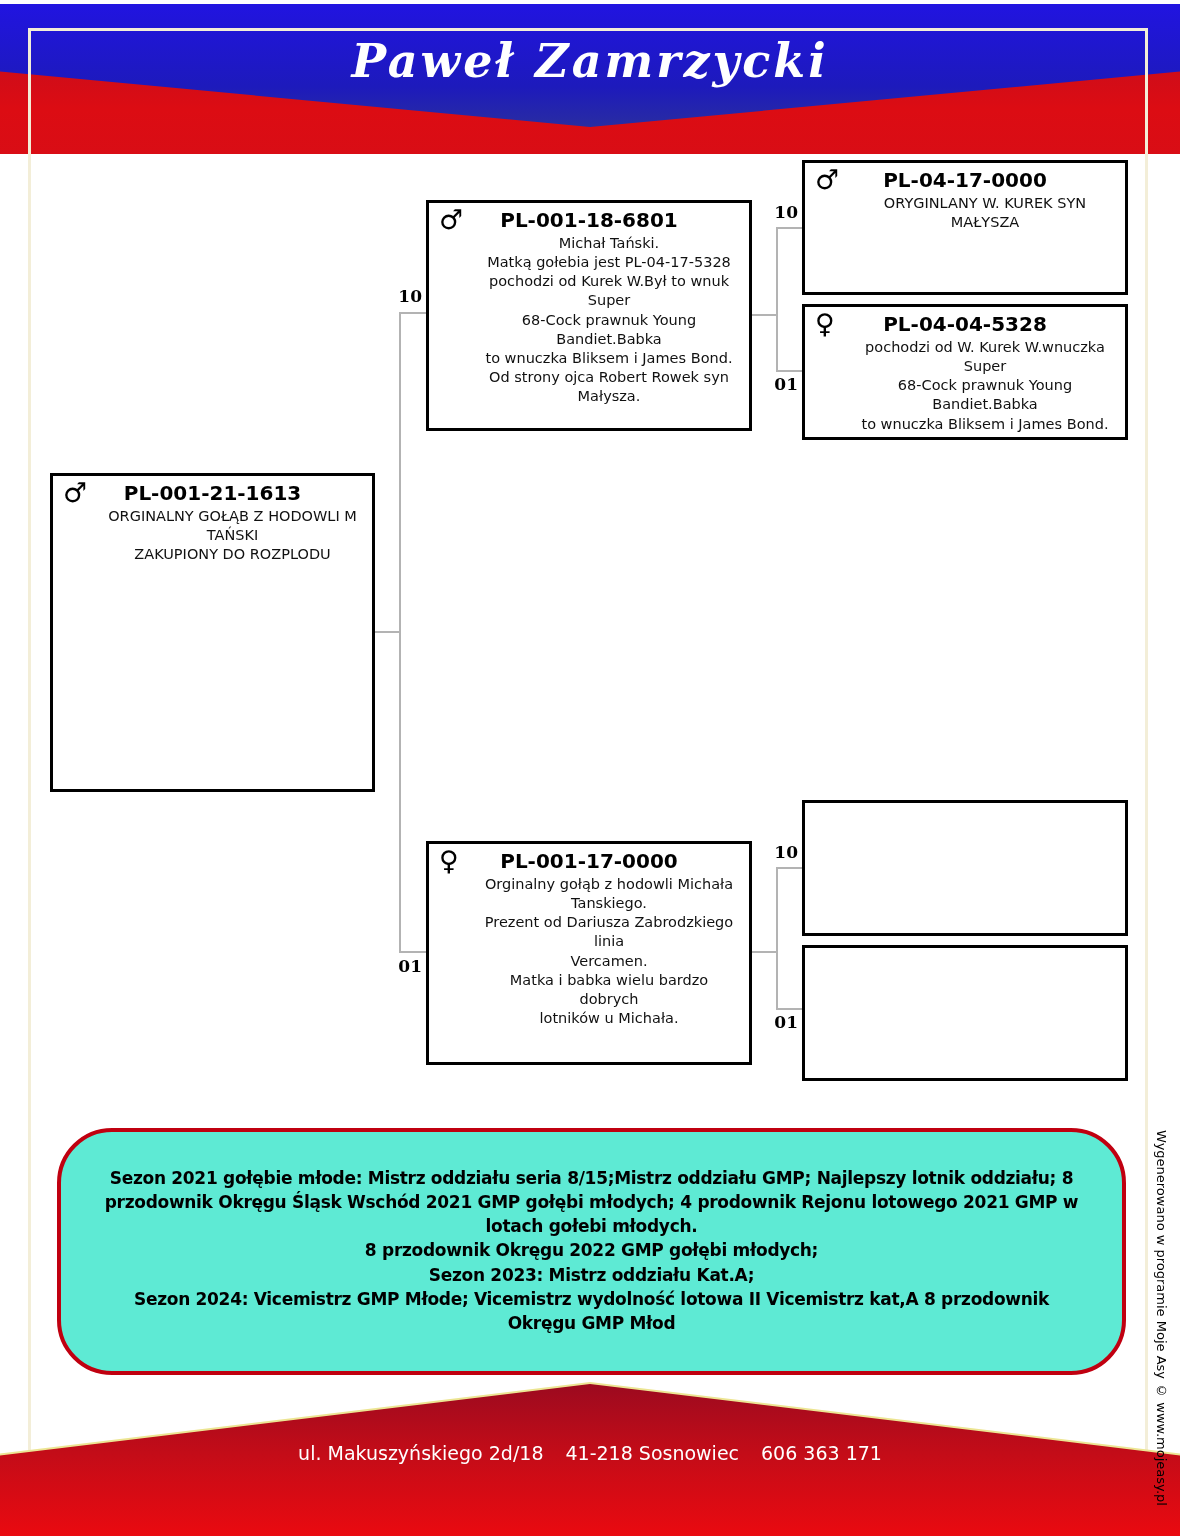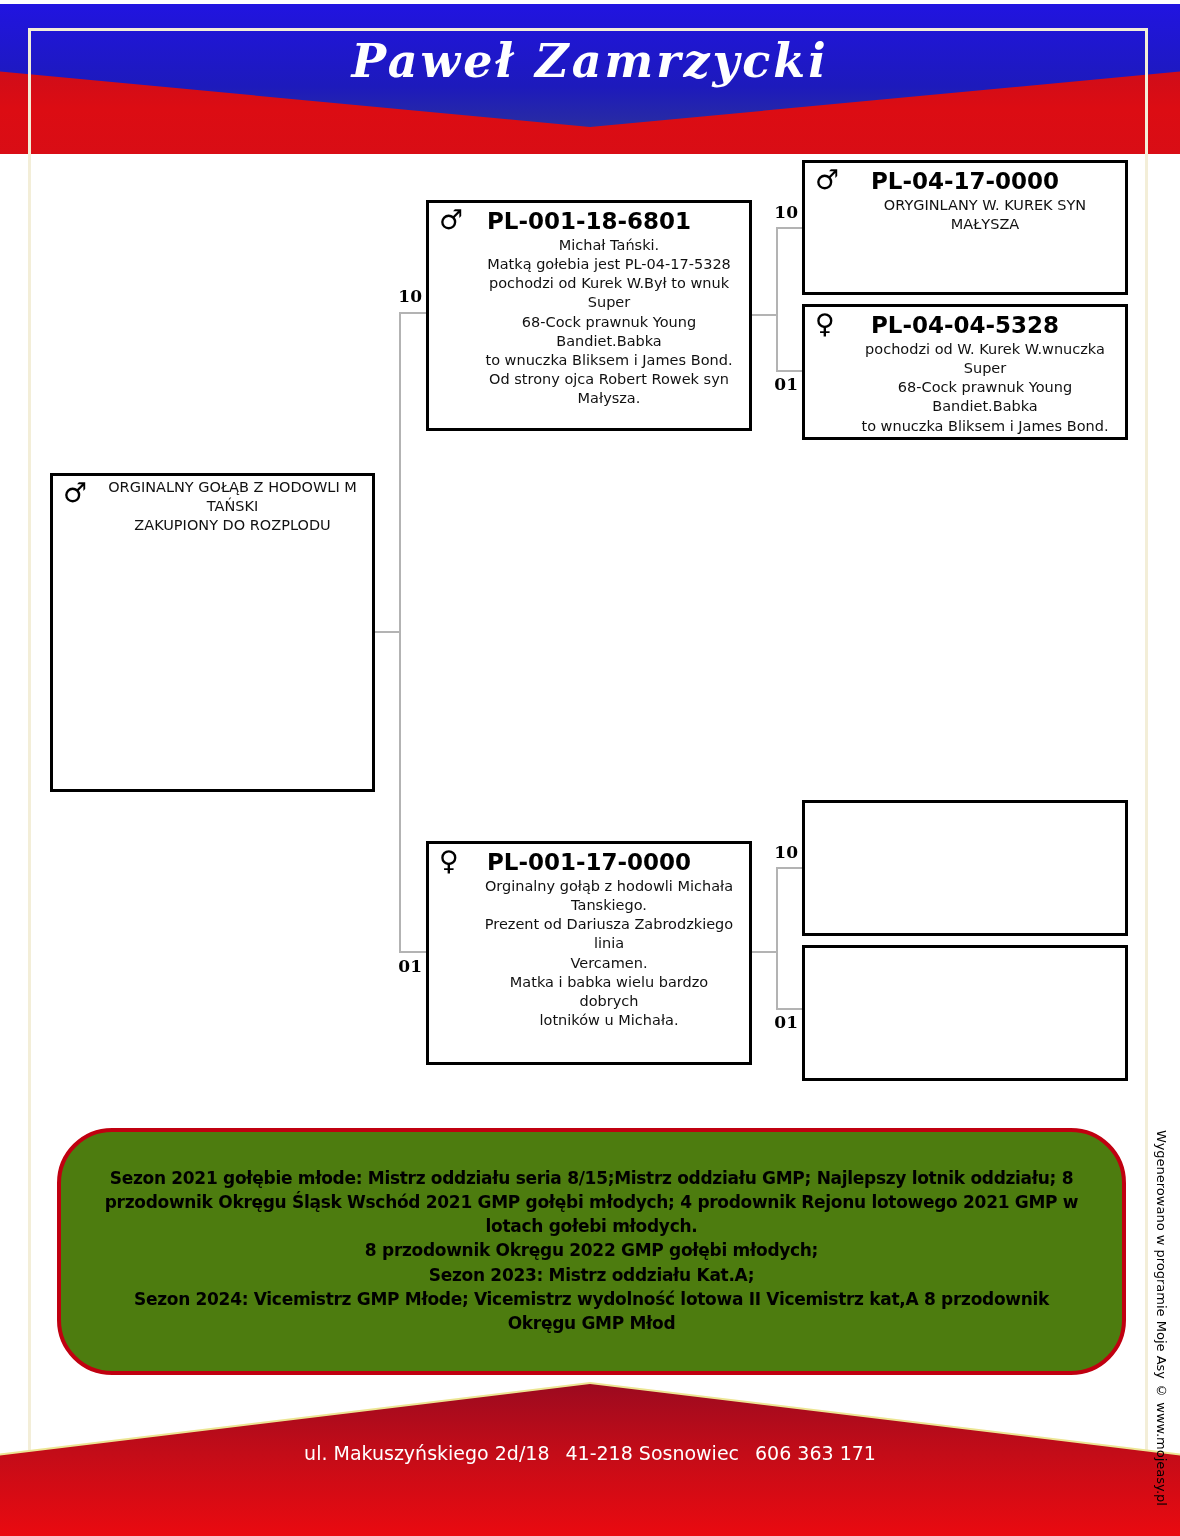--- a/index.html
+++ b/index.html
@@ -26,21 +26,21 @@
   
   .pbox { position:absolute; background:#fff; border:3px solid #000; }
   .b-subject { left:50px;  top:473px; width:325px; height:319px; }
   .b-father  { left:426px; top:200px; width:326px; height:231px; }
   .b-mother  { left:426px; top:841px; width:326px; height:224px; }
   .b-pgf     { left:802px; top:160px; width:326px; height:135px; }
   .b-pgm     { left:802px; top:304px; width:326px; height:136px; }
   .b-mgf     { left:802px; top:800px; width:326px; height:136px; }
   .b-mgm     { left:802px; top:945px; width:326px; height:136px; }
   .sex { position:absolute; left:10px; top:2px; font-size:27px; line-height:1.1; }
-  .ring { margin-top:5px; text-align:center; font-weight:bold; font-size:23px; }
+  .ring { margin-top:5px; text-align:center; font-weight:bold; font-size:20px; }
   .desc { margin-top:2px; padding:0 13px; text-align:center; font-size:14.5px;
     line-height:1.32; white-space:pre-line; color:#111;margin-left:40px; }
 
   
   .conn { position:absolute; background:#b3b3b3; }
   .c-v1  { left:399px; top:312px; width:2px;  height:641px; }
   .c-h1t { left:399px; top:312px; width:27px; height:2px; }
   .c-h1m { left:375px; top:631px; width:24px; height:2px; }
   .c-h1b { left:399px; top:951px; width:27px; height:2px; }
   .c-v2  { left:776px; top:227px; width:2px;  height:145px; }
@@ -57,35 +57,35 @@
     font-size:17px; color:#000; }
   .l-f   { left:394px; top:286px; }
   .l-m   { left:394px; top:956px; }
   .l-pgf { left:770px; top:202px; }
   .l-pgm { left:770px; top:374px; }
   .l-mgf { left:770px; top:842px; }
   .l-mgm { left:770px; top:1012px; }
 
   
   .achv { position:absolute; left:57px; top:1128px; width:1069px; height:247px;
-    background:#4d7c0f; border:4px solid #c00010; border-radius:55px;
+    background:#5eead4; border:4px solid #c00010; border-radius:55px;
     padding:34px 42px 0 42px; }
   .achv p { text-align:center; font-size:17px; font-weight:bold; line-height:1.42;
     letter-spacing:-0.3px; color:#000; }
 
   
   .footer { position:absolute; left:0; top:1384px; width:1180px; height:152px; }
   .footer-edge { position:absolute; left:0; top:-2px; width:100%; height:100%;
     clip-path:polygon(0 47%, 50% 0, 100% 47%, 100% 100%, 0 100%);
     background:#ece593; }
   .footer-red { position:absolute; inset:0;
     clip-path:polygon(0 47%, 50% 0, 100% 47%, 100% 100%, 0 100%);
     background:linear-gradient(180deg,#9c0a1f 0%,#c30c18 45%,#ea0a10 100%); }
   .footer-address { position:absolute; left:0; top:58px; width:100%;
-    display:flex; justify-content:center; gap:16px;
+    display:flex; justify-content:center; gap:22px;
     color:#ffffff; font-size:19px; }
 
   
   .watermark { position:absolute; left:1154px; top:1130px; height:406px;
     writing-mode:vertical-rl; white-space:nowrap; font-size:13px; color:#000; }
 </style>
 </head>
 <body>
 
 <div class="page">
@@ -112,20 +112,21 @@
 
   <div class="plabel l-f">10</div>
   <div class="plabel l-m">01</div>
   <div class="plabel l-pgf">10</div>
   <div class="plabel l-pgm">01</div>
   <div class="plabel l-mgf">10</div>
   <div class="plabel l-mgm">01</div>
 
   <div class="pbox b-subject">
     <span class="sex">♂</span>
+    <div class="ring">PL-001-21-1613</div>
     <div class="desc">ORGINALNY GOŁĄB Z HODOWLI M
 TAŃSKI
 ZAKUPIONY DO ROZPLODU</div>
   </div>
 
   <div class="pbox b-father">
     <span class="sex">♂</span>
     <div class="ring">PL-001-18-6801</div>
     <div class="desc">Michał Tański.
 Matką gołebia jest PL-04-17-5328

